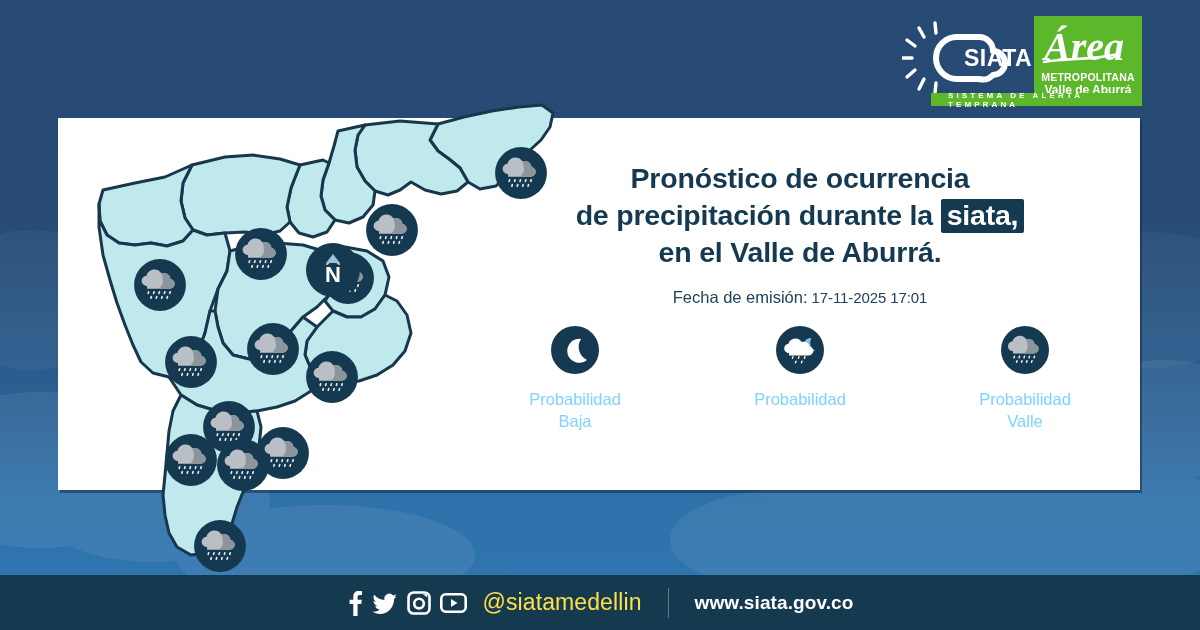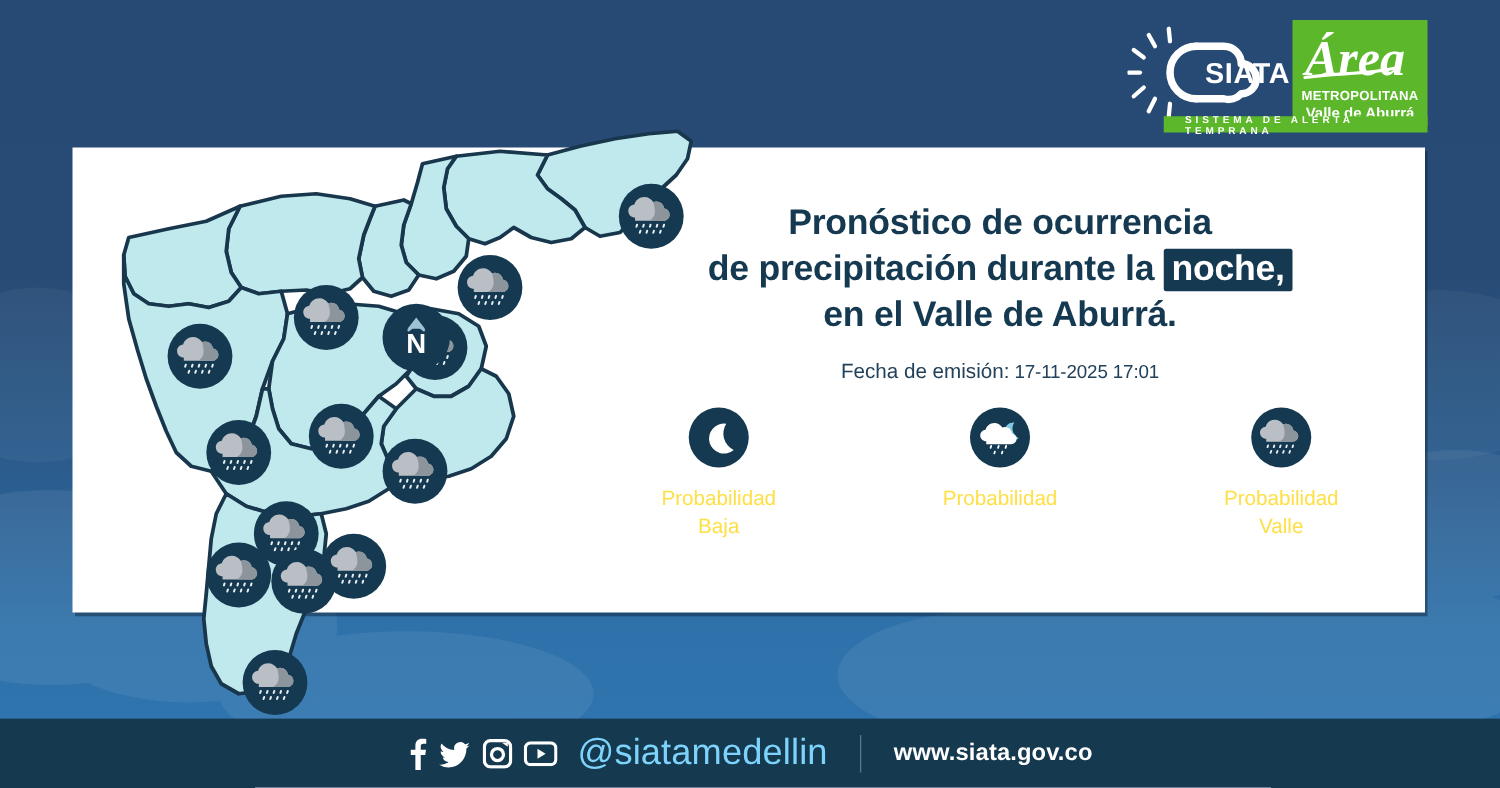--- a/index.html
+++ b/index.html
@@ -55,21 +55,21 @@
   .fecha .val { font-size:15px; margin-left:4px; letter-spacing:-0.1px; }
 
   
   .legend {
     position:absolute; left:490px; top:325px; width:620px;
     display:flex; justify-content:space-between; align-items:flex-start;
   }
   .leg-item { width:170px; text-align:center; }
   .leg-ico { display:block; margin:0 auto 14px auto; }
   .leg-lab {
-    font-size:16.5px; color:#fde047; line-height:1.33; font-weight:400;
+    font-size:16.5px; color:#7dd3fc; line-height:1.33; font-weight:400;
   }
 
   
   .logos { position:absolute; right:58px; top:16px; width:240px; height:95px; }
   .siata-logo { position:absolute; left:0; top:4px; }
   .area-logo {
     position:absolute; right:0; top:0; width:108px; height:85px;
     background:#5cb82a; overflow:hidden;
   }
   .area-script { position:absolute; left:4px; top:2px; }
@@ -88,21 +88,21 @@
     display:flex; align-items:center; justify-content:center;
     padding-left:17px;
   }
 
   
   .footer-inner {
     position:absolute; left:0; top:575px; width:1200px; height:55px;
     display:flex; align-items:center; justify-content:center; gap:0;
   }
   .soc { display:flex; align-items:center; gap:9px; margin-right:16px; }
-  .handle { color:#7dd3fc; font-size:29px; letter-spacing:.1px; }
+  .handle { color:#fde047; font-size:23px; letter-spacing:.1px; }
   .divider { width:1px; height:30px; background:#5d7a8d; margin:0 26px; }
   .site { color:#fff; font-size:19px; letter-spacing:.1px;font-weight:bold; }
 </style>
 </head>
 <body>
 
 <div id="stage">
 
   <div class="bg-sky"></div>
 
@@ -219,21 +219,21 @@
         <path d="M272 209 l6 -5 l6 5" fill="none" stroke="#9dc3d6" stroke-width="2.2" stroke-linecap="round" stroke-linejoin="round"></path>
       </g>
     </svg>
   </div>
 
   <div class="right-col">
     <div class="title">
       <div>Pronóstico de ocurrencia</div>
       <div>
         <span>de precipitación durante la</span>
-        <span class="hl">noche,</span>
+        <span class="hl">siata,</span>
       </div>
       <div>en el Valle de Aburrá.</div>
     </div>
     <div class="fecha">
       <span class="label">Fecha de emisión:</span><span class="val">17-11-2025 17:01</span>
     </div>
   </div>
 
   <div class="legend">
 

